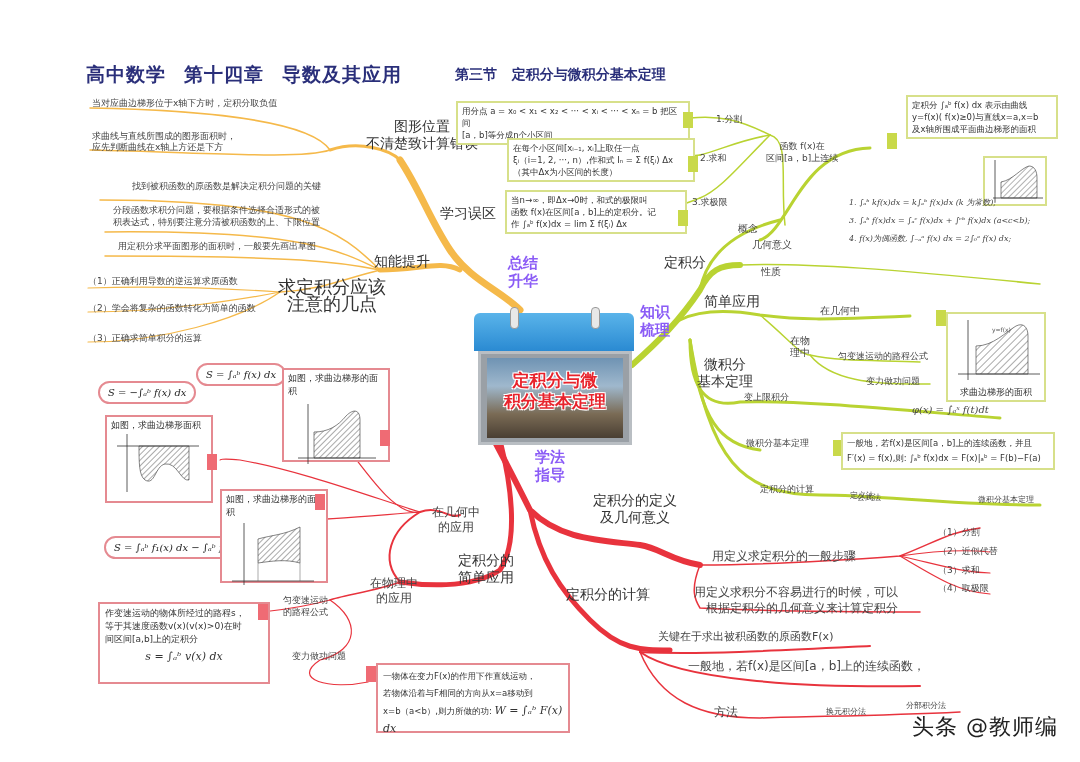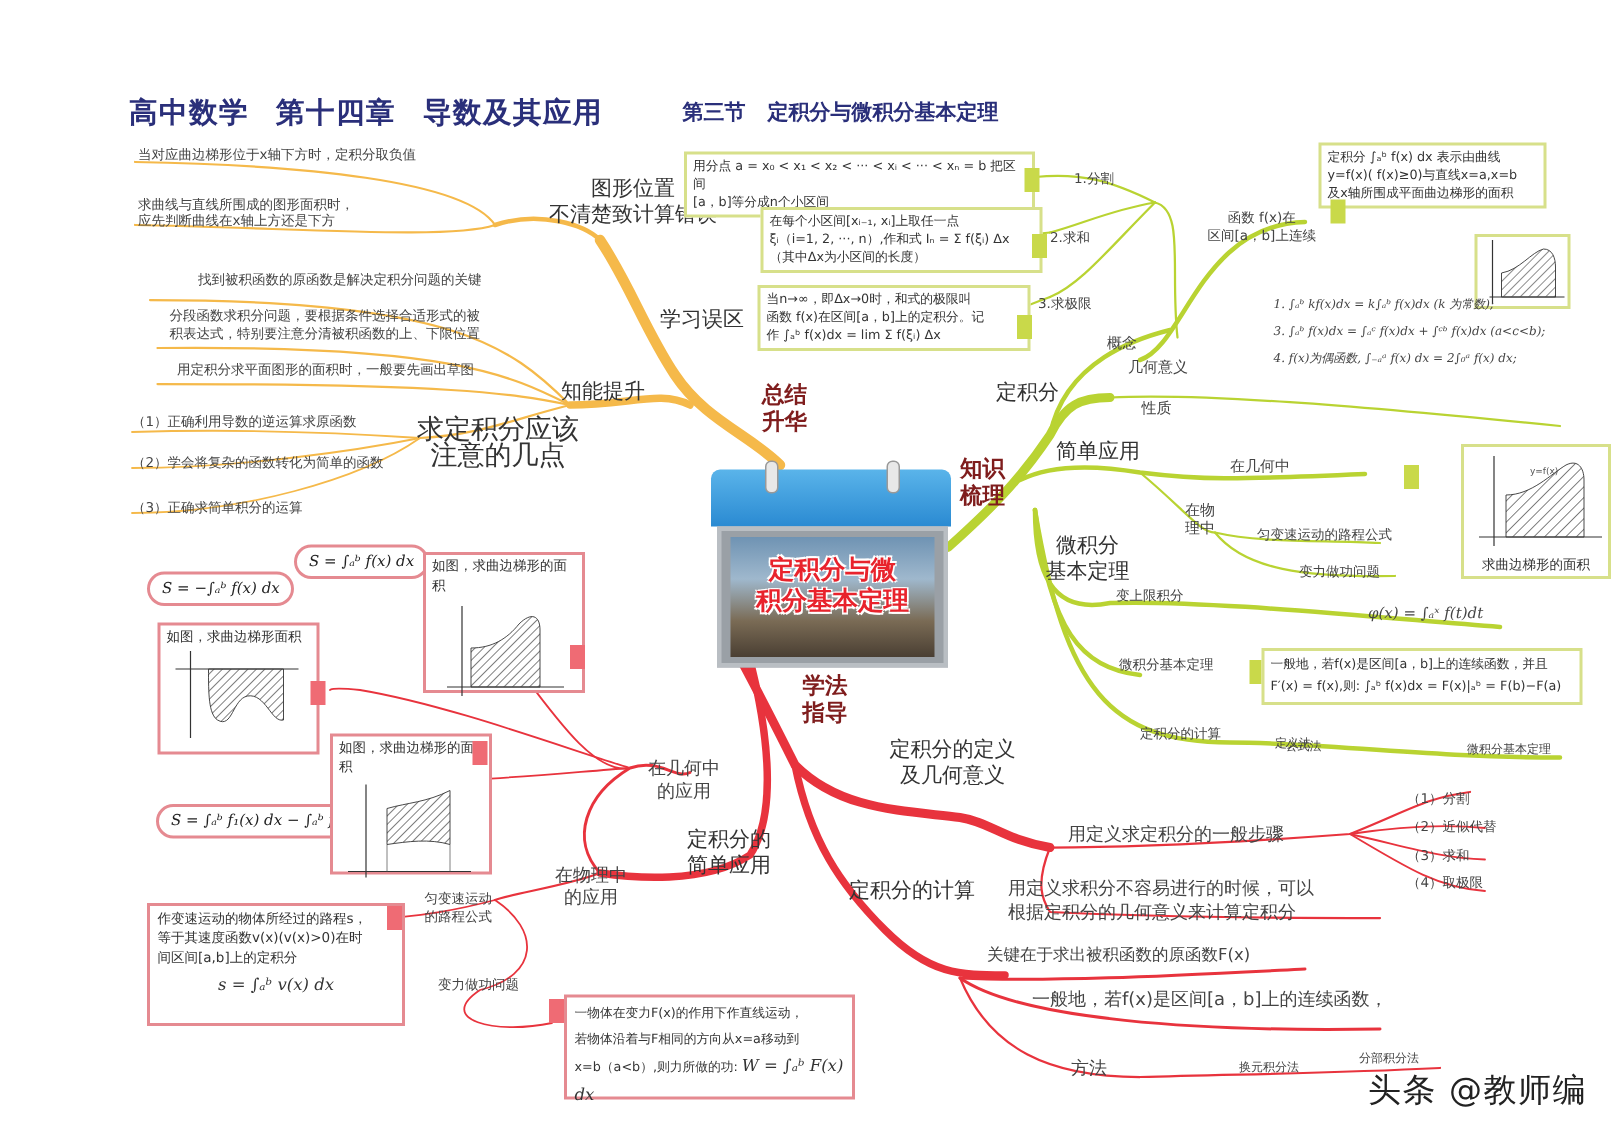--- a/index.html
+++ b/index.html
@@ -9,21 +9,21 @@
   .title{left:86px;top:62px;font-size:19px;font-weight:bold;color:#2a2f7a;letter-spacing:1px;white-space:nowrap;}
   .title .sep{display:inline-block;width:18px;}
   .subtitle{left:455px;top:66px;font-size:14px;font-weight:bold;color:#2a2f7a;white-space:nowrap;}
   .t{position:absolute;white-space:nowrap;color:#444;}
   .s8{font-size:8px;}
   .s9{font-size:9px;}
   .s10{font-size:10px;}
   .s11{font-size:11px;}
   .s12{font-size:12px;}
   .big{font-size:14px;color:#333;text-align:center;line-height:17px;}
-  .hub{font-size:15px;color:#7f1d1d;text-align:center;line-height:18px;font-weight:bold;}
+  .hub{font-size:15px;color:#8b5cf6;text-align:center;line-height:18px;font-weight:bold;}
   .box-g{position:absolute;border:2px solid #d7e08a;background:#fff;font-size:8.5px;line-height:12px;padding:2px 4px;color:#333;}
   .box-r{position:absolute;border:2px solid #e58a91;background:#fff;font-size:9px;line-height:13px;padding:3px 5px;color:#333;}
   .tab-g{position:absolute;width:10px;height:16px;background:#c9d94a;}
   .tab-r{position:absolute;width:10px;height:16px;background:#ef6b74;}
   .bubble{position:absolute;border:2px solid #e58a91;border-radius:12px;background:#fff;font-family:"DejaVu Serif","Liberation Serif",serif;font-style:italic;font-size:10px;padding:4px 8px;color:#222;}
   .cal{left:474px;top:307px;width:160px;height:133px;}
   .cal-top{position:absolute;left:0;top:6px;width:160px;height:38px;background:linear-gradient(#5ab4ea,#2a8ad2);border-radius:6px 6px 0 0;}
   .cal-body{position:absolute;left:4px;top:44px;width:148px;height:88px;background:#9aa0a6;border:3px solid #b9bec3;}
   .cal-img{position:absolute;left:6px;top:4px;width:136px;height:80px;background:linear-gradient(180deg,#6f93b3 0%,#9fb8cd 35%,#7a6b55 70%,#4a3f33 100%);}
   .ring{position:absolute;top:0;width:7px;height:20px;background:#e8e8e8;border:1px solid #999;border-radius:4px;}
@@ -167,31 +167,31 @@
 <div class="t s9" style="left:700px;top:152px">2.求和</div>
 
 <div class="box-g" style="left:505px;top:190px;width:170px;">
   <div>当n→∞，即Δx→0时，和式的极限叫</div>
   <div>函数 f(x)在区间[a，b]上的定积分。记</div>
   <div>作 ∫ₐᵇ f(x)dx = lim Σ f(ξᵢ) Δx</div>
 </div>
 <div class="tab-g" style="left:678px;top:210px"></div>
 <div class="t s9" style="left:692px;top:196px">3.求极限</div>
 
-<div class="t s9" style="left:766px;top:140px;text-align:center;line-height:12px;margin-left:39px;">
+<div class="t s9" style="left:766px;top:140px;text-align:center;line-height:12px;">
   <div>函数 f(x)在</div>
   <div>区间[a，b]上连续</div>
 </div>
 
 <div class="t s10" style="left:738px;top:222px">概念</div>
 <div class="t s10" style="left:752px;top:238px">几何意义</div>
 <div class="t s10" style="left:761px;top:265px">性质</div>
 <div class="t big" style="left:664px;top:254px">定积分</div>
 
-<div class="box-g" style="left:879px;top:95px;width:140px;">
+<div class="box-g" style="left:906px;top:95px;width:140px;">
   <div>定积分 ∫ₐᵇ f(x) dx 表示由曲线</div>
   <div>y=f(x)( f(x)≥0)与直线x=a,x=b</div>
   <div>及x轴所围成平面曲边梯形的面积</div>
 </div>
 <div class="tab-g" style="left:887px;top:133px"></div>
 
 <div class="graph" style="left:983px;top:156px;width:60px;height:46px;border:2px solid #d7e08a;">
   <svg width="60" height="46" viewBox="0 0 60 46">
     <defs>
         <pattern id="hg" width="4" height="4" patternUnits="userSpaceOnUse" patternTransform="rotate(45)">
@@ -213,21 +213,21 @@
 <div class="t big" style="left:704px;top:293px">简单应用</div>
 <div class="t s10" style="left:820px;top:304px">在几何中</div>
 <div class="t s10" style="left:790px;top:335px;text-align:center;line-height:12px;">
   <div>在物</div>
   <div>理中</div>
 </div>
 <div class="t s9" style="left:838px;top:350px">匀变速运动的路程公式</div>
 <div class="t s9" style="left:866px;top:375px">变力做功问题</div>
 
 <div class="tab-g" style="left:936px;top:310px"></div>
-<div class="graph" style="left:946px;top:296px;width:96px;height:86px;border:2px solid #d7e08a;margin-left:28px;">
+<div class="graph" style="left:946px;top:312px;width:96px;height:86px;border:2px solid #d7e08a;">
   <svg width="96" height="68" viewBox="0 0 96 68">
     <defs>
         <pattern id="hg2" width="5" height="5" patternUnits="userSpaceOnUse" patternTransform="rotate(45)">
           <line x1="0" y1="0" x2="0" y2="5" stroke="#555" stroke-width="1"></line>
         </pattern>
       </defs>
     <line x1="10" y1="60" x2="92" y2="60" stroke="#333" stroke-width="0.8"></line>
     <line x1="20" y1="66" x2="20" y2="6" stroke="#333" stroke-width="0.8"></line>
     <path d="M28 60 L28 32 C45 32 58 18 68 12 C76 8 80 14 80 22 L80 60 Z" fill="url(#hg2)" stroke="#333" stroke-width="0.6"></path>
     <text x="44" y="18" font-size="6" fill="#555">y=f(x)</text>
@@ -254,21 +254,21 @@
 
 <div class="t big" style="left:593px;top:492px">
   <div>定积分的定义</div>
   <div>及几何意义</div>
 </div>
 <div class="t s12" style="left:712px;top:548px">用定义求定积分的一般步骤</div>
 <div class="t s9" style="left:938px;top:526px">（1）分割</div>
 <div class="t s9" style="left:938px;top:545px">（2）近似代替</div>
 <div class="t s9" style="left:938px;top:564px">（3）求和</div>
 <div class="t s9" style="left:938px;top:582px">（4）取极限</div>
-<div class="t s12" style="left:672px;top:584px;text-align:left;line-height:16px;">
+<div class="t s12" style="left:694px;top:584px;text-align:right;line-height:16px;">
   <div>用定义求积分不容易进行的时候，可以</div>
   <div>根据定积分的几何意义来计算定积分</div>
 </div>
 
 <div class="t big" style="left:566px;top:586px">定积分的计算</div>
 <div class="t s11" style="left:658px;top:629px">关键在于求出被积函数的原函数F(x)</div>
 <div class="t s12" style="left:688px;top:657px;line-height:18px;">
   <div>一般地，若f(x)是区间[a，b]上的连续函数，</div>
 </div>
 <div class="t s12" style="left:714px;top:704px">方法</div>

